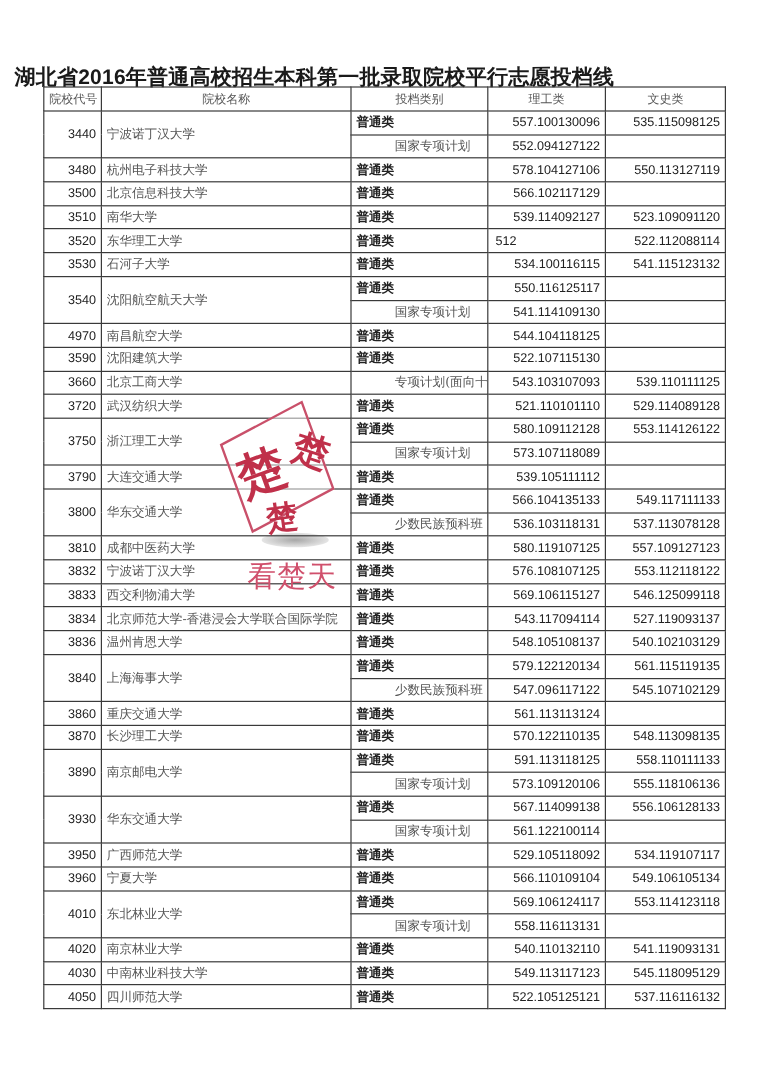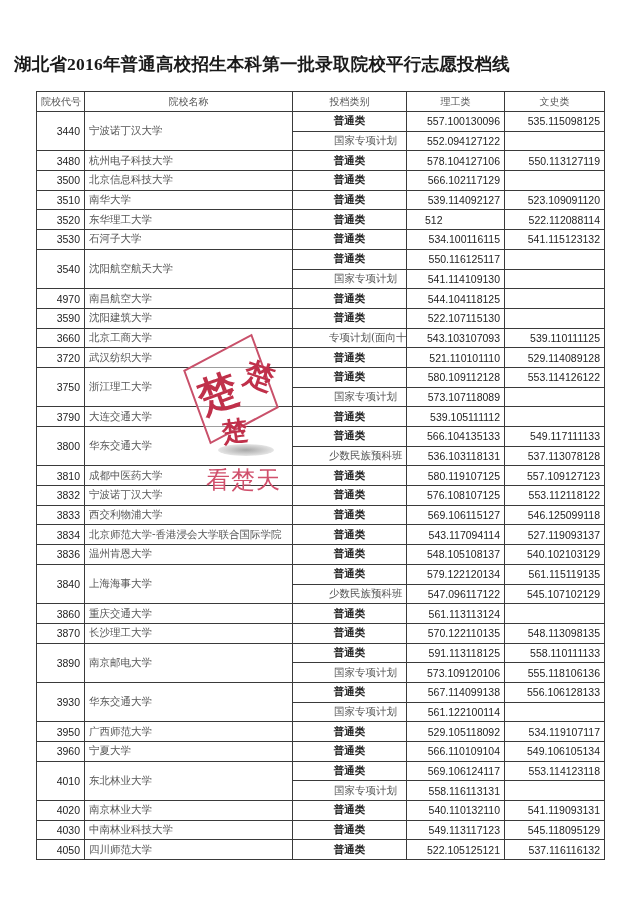--- a/index.html
+++ b/index.html
@@ -1,28 +1,28 @@
 <!DOCTYPE html>
 <html><head>
 <meta charset="utf-8">
 <style>
   html, body { margin: 0; padding: 0; background: #ffffff; }
   body { width: 640px; height: 905px; position: relative; overflow: hidden; font-family: "DejaVu Sans", sans-serif; color: #222; }
-  .title { position: absolute; top: 52px; left: 0; width: 524px; text-align: center; font-family: Liberation Serif, serif; font-weight: bold; font-size: 17.5px; color: #1a1a1a; letter-spacing: 0.2px; }
-  table.grid { position: absolute; left: 36px; top: 91px; border-collapse: collapse; table-layout: fixed; width: 568px; }
+  .title { position: absolute; top: 52px; left: 0; width: 524px; text-align: center; font-family: Liberation Sans, sans-serif; font-weight: bold; font-size: 17.5px; color: #1a1a1a; letter-spacing: 0.2px; }
+  table.grid { position: absolute; left: 36px; top: 72px; border-collapse: collapse; table-layout: fixed; width: 568px; }
   table.grid td, table.grid th { border: 1px solid #3a3a3a; padding: 0 4px; height: 18.7px; font-size: 10.5px; white-space: nowrap; overflow: hidden; }
   table.grid th { font-weight: normal; font-family: "DejaVu Serif", serif; color: #555; text-align: center; font-size: 10px; height: 19px; }
   col.c-code { width: 48px; } col.c-name { width: 208px; } col.c-cat { width: 114px; } col.c-sci { width: 98px; } col.c-art { width: 100px; }
   td.code { text-align: right; font-family: "Liberation Sans", sans-serif; font-size: 11px; color: #222; }
   td.name { text-align: left; font-family: "DejaVu Serif", serif; color: #555; font-size: 10.5px; padding-left: 3px; }
-  td.cat { text-align: center; font-size: 10.5px; padding-left: 3px; margin-top: 28px; }
+  td.cat { text-align: left; font-size: 10.5px; padding-left: 3px; margin-top: 28px; }
   td.cat.plain { font-family: "DejaVu Sans", sans-serif; font-weight: bold; color: #222; }
   td.cat.special { font-family: "DejaVu Serif", serif; color: #555; padding-left: 36px; }
   td.num { text-align: right; font-family: "Liberation Sans", sans-serif; font-size: 11px; color: #222; padding-right: 5px; }
-  td.num.left { text-align: left; padding-left: 18px; }
+  td.num.left { text-align: left; padding-left: 6px; }
   .watermark { position: absolute; left: 182px; top: 342px; width: 110px; height: 150px; pointer-events: none; }
   .wm-cube { position: absolute; left: 10px; top: 8px; width: 74px; height: 74px; border: 2px solid #c9506a; transform: rotate(-28deg) skewX(-8deg); background: rgba(255,255,255,0.5); }
   .wm-glyph { position: absolute; font-family: "DejaVu Serif", serif; color: #c0304a; font-weight: bold; }
   .wm-g1 { left: 16px; top: 24px; font-size: 40px; transform: rotate(-20deg); }
   .wm-g2 { left: 62px; top: 14px; font-size: 30px; transform: rotate(18deg); }
   .wm-g3 { left: 40px; top: 72px; font-size: 26px; transform: rotate(-8deg); }
   .wm-shadow { position: absolute; left: 36px; top: 102px; width: 56px; height: 12px; border-radius: 50%; background: radial-gradient(ellipse at center, rgba(60,60,60,0.45), rgba(255,255,255,0)); }
   .wm-text { position: absolute; left: 24px; top: 122px; font-size: 24px; color: #d0506c; font-family: "DejaVu Sans", sans-serif; letter-spacing: 1px; }
 </style>
 </head>

